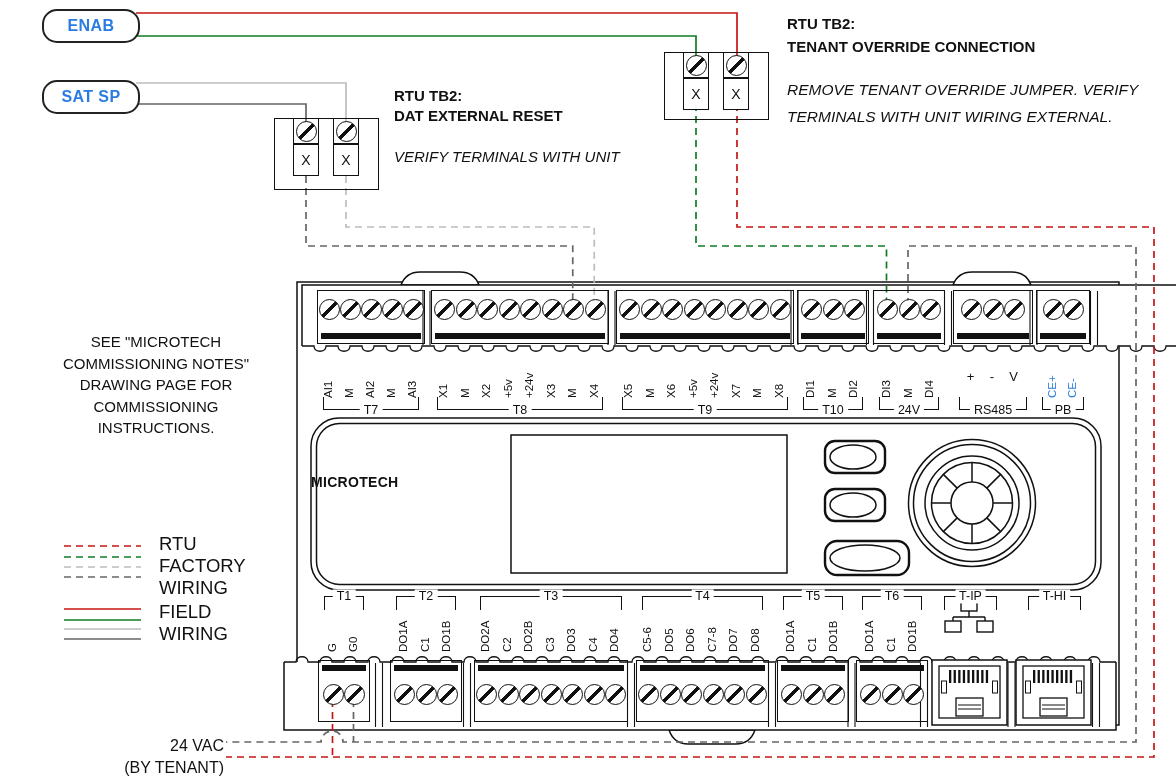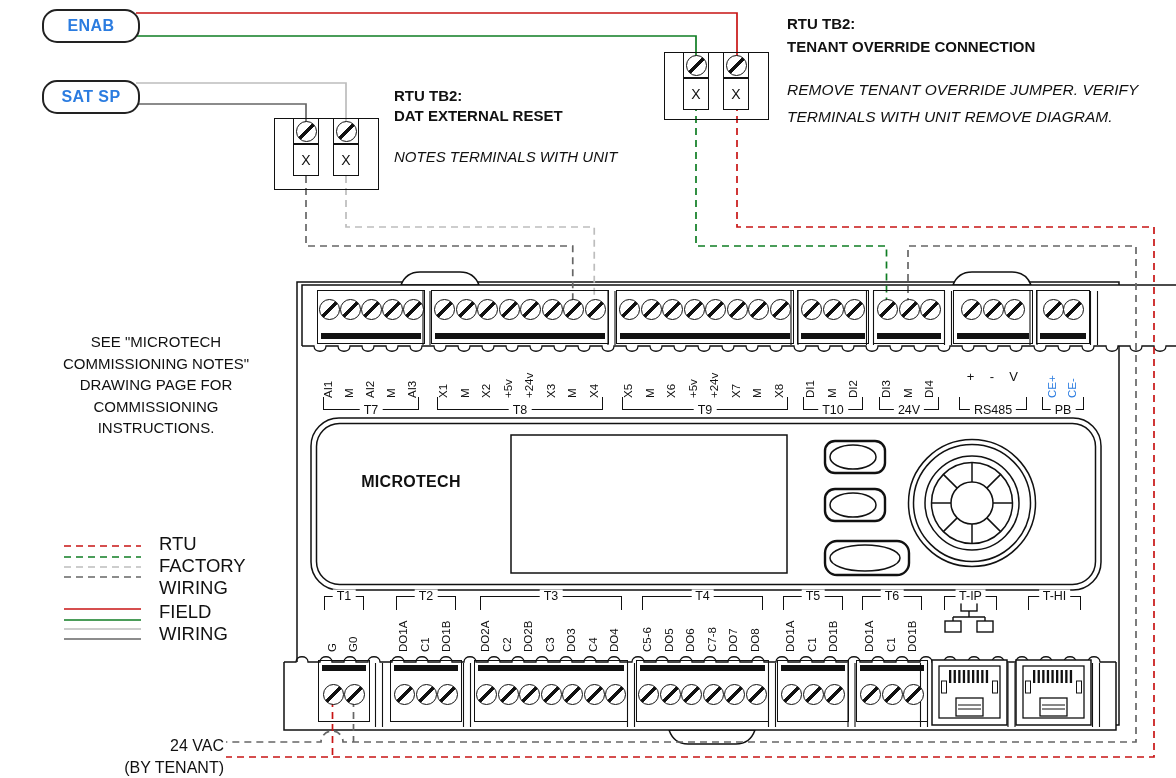--- a/index.html
+++ b/index.html
@@ -33,21 +33,21 @@
   .gname.top{bottom:auto;top:0;transform:translate(-50%,-54%);}
   .xtb{position:absolute;border:1.6px solid #111;background:transparent;}
   .xframe{position:absolute;width:24px;height:24px;border:1.4px solid #111;}
   .xbox{position:absolute;width:24px;height:30px;border:1.4px solid #111;background:#fff;
         display:flex;align-items:center;justify-content:center;font-size:14px;}
   .callout-title{position:absolute;font-weight:bold;font-size:15px;line-height:23px;white-space:nowrap;}
   .callout-note{position:absolute;font-style:italic;font-size:15.5px;line-height:27px;white-space:nowrap;}
   .note-block{position:absolute;text-align:center;font-size:15px;line-height:21.5px;}
   .legend-label{position:absolute;font-size:18.5px;line-height:22px;}
   .pwr{position:absolute;text-align:right;font-size:16px;line-height:22px;}
-  .ctrl-name{position:absolute;text-align:center;font-weight:bold;font-size:16px;line-height:24px;letter-spacing:.3px;}
+  .ctrl-name{position:absolute;text-align:left;font-weight:bold;font-size:14px;line-height:24px;letter-spacing:.3px;}
 </style>
 </head>
 <body>
 
 <div id="diagram" style="--red: #c81414; --green: #0f7d23; --lgray: #bdbdbd; --dgray: #666666; --blue: #2b7ce0;">
 
   <svg width="1176" height="778">
 
     <rect class="outline" x="278" y="282" width="822" height="443"></rect>
 
@@ -201,30 +201,30 @@
     <div class="xbox" style="left:58px;top:25px;">
         <span>X</span>
       </div>
   </div>
 
   <div class="callout-title" style="left:375px;top:86px;line-height:20px;">
     <div>RTU TB2:</div>
     <div>DAT EXTERNAL RESET</div>
   </div>
   <div class="callout-note" style="left:375px;top:146px;font-size:15px;line-height:21px;">
-    <div>NOTES TERMINALS WITH UNIT</div>
+    <div>VERIFY TERMINALS WITH UNIT</div>
   </div>
 
   <div class="callout-title" style="left:768px;top:12px;">
     <div>RTU TB2:</div>
     <div>TENANT OVERRIDE CONNECTION</div>
   </div>
   <div class="callout-note" style="left:768px;top:76px;">
     <div>REMOVE TENANT OVERRIDE JUMPER. VERIFY</div>
-    <div>TERMINALS WITH UNIT REMOVE DIAGRAM.</div>
+    <div>TERMINALS WITH UNIT WIRING EXTERNAL.</div>
   </div>
 
   <div class="note-block" style="left:8px;top:331px;width:258px;">
     <div>SEE "MICROTECH</div>
     <div>COMMISSIONING NOTES"</div>
     <div>DRAWING PAGE FOR</div>
     <div>COMMISSIONING</div>
     <div>INSTRUCTIONS.</div>
   </div>
 

